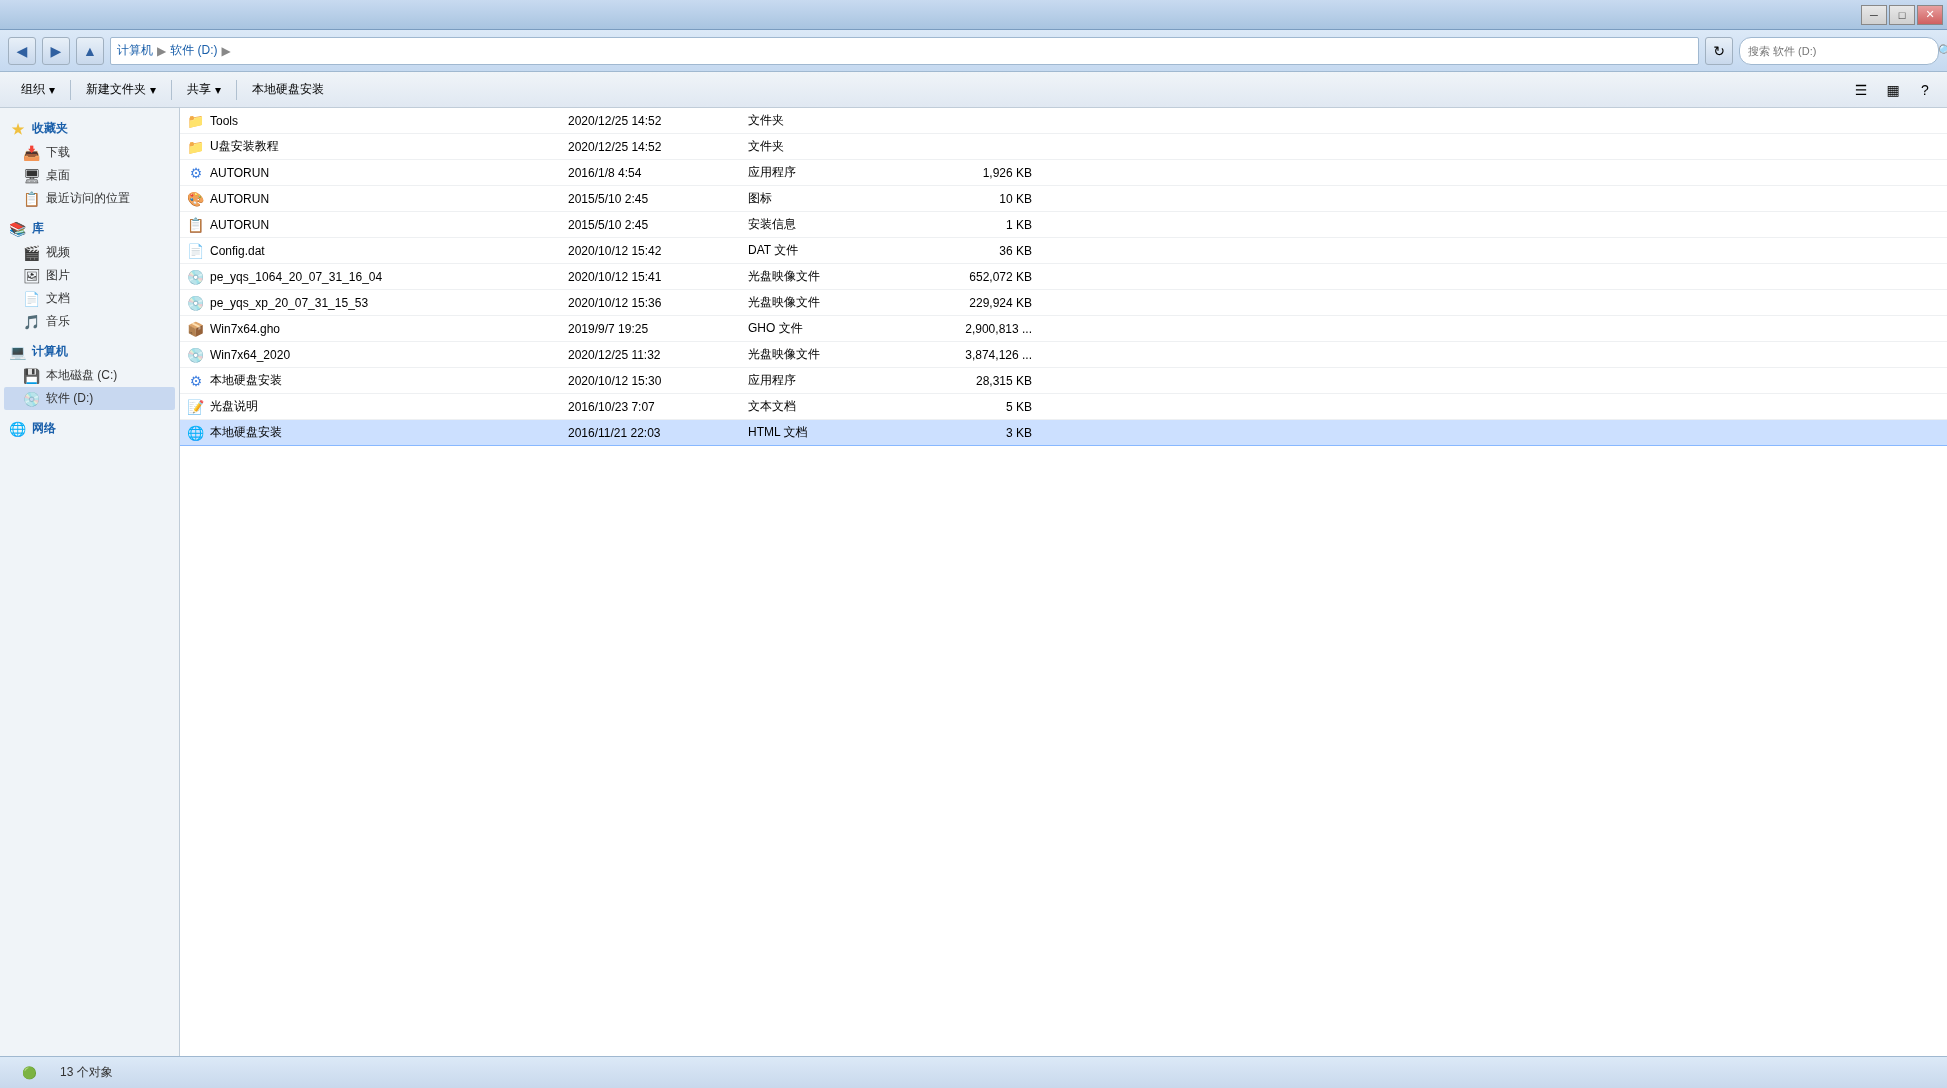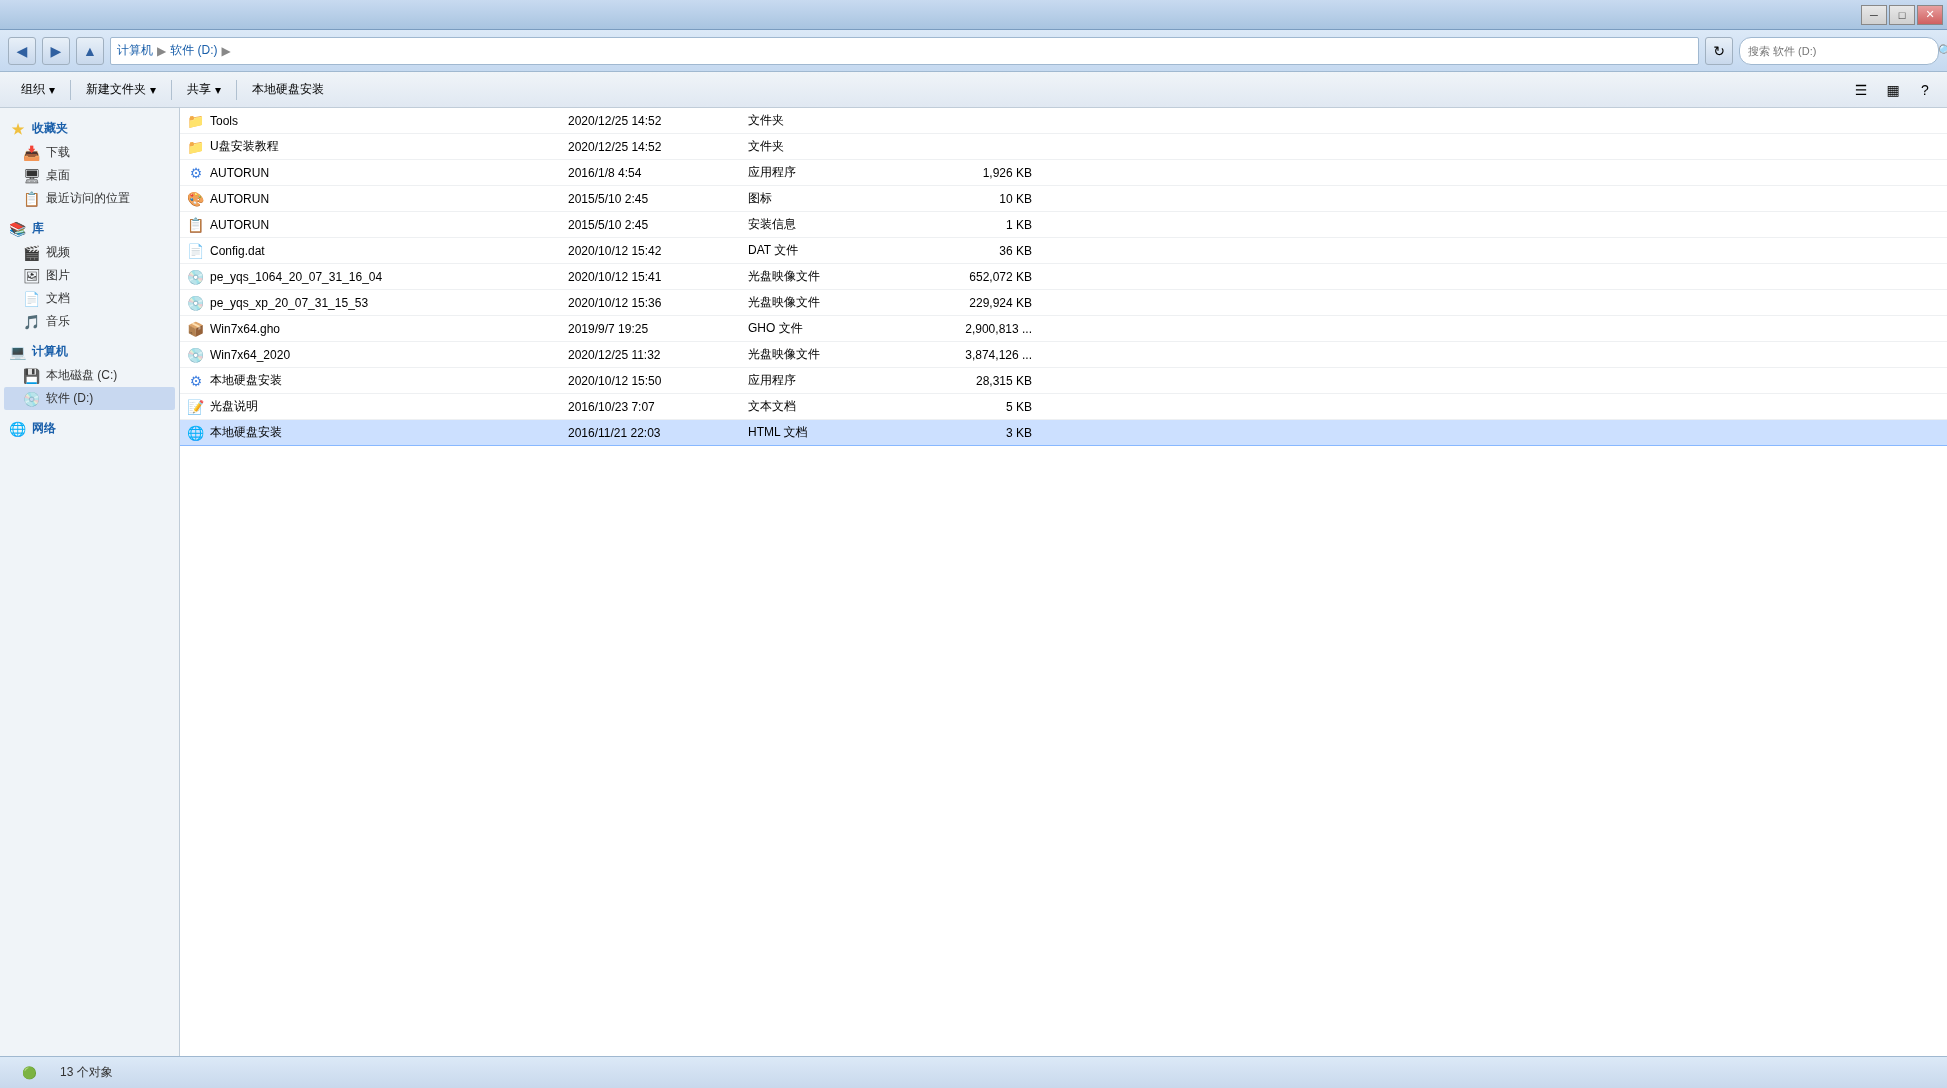--- a/index.html
+++ b/index.html
@@ -531,21 +531,21 @@
       </div>
       <div class="file-cell date">2020/12/25 11:32</div>
       <div class="file-cell type">光盘映像文件</div>
       <div class="file-cell size">3,874,126 ...</div>
     </div>
         <div class="file-row">
       <div class="file-cell name">
         <span class="file-icon icon-exe">⚙</span>
         <span>本地硬盘安装</span>
       </div>
-      <div class="file-cell date">2020/10/12 15:50</div>
+      <div class="file-cell date">2020/10/12 15:30</div>
       <div class="file-cell type">应用程序</div>
       <div class="file-cell size">28,315 KB</div>
     </div>
         <div class="file-row">
       <div class="file-cell name">
         <span class="file-icon icon-txt">📝</span>
         <span>光盘说明</span>
       </div>
       <div class="file-cell date">2016/10/23 7:07</div>
       <div class="file-cell type">文本文档</div>

